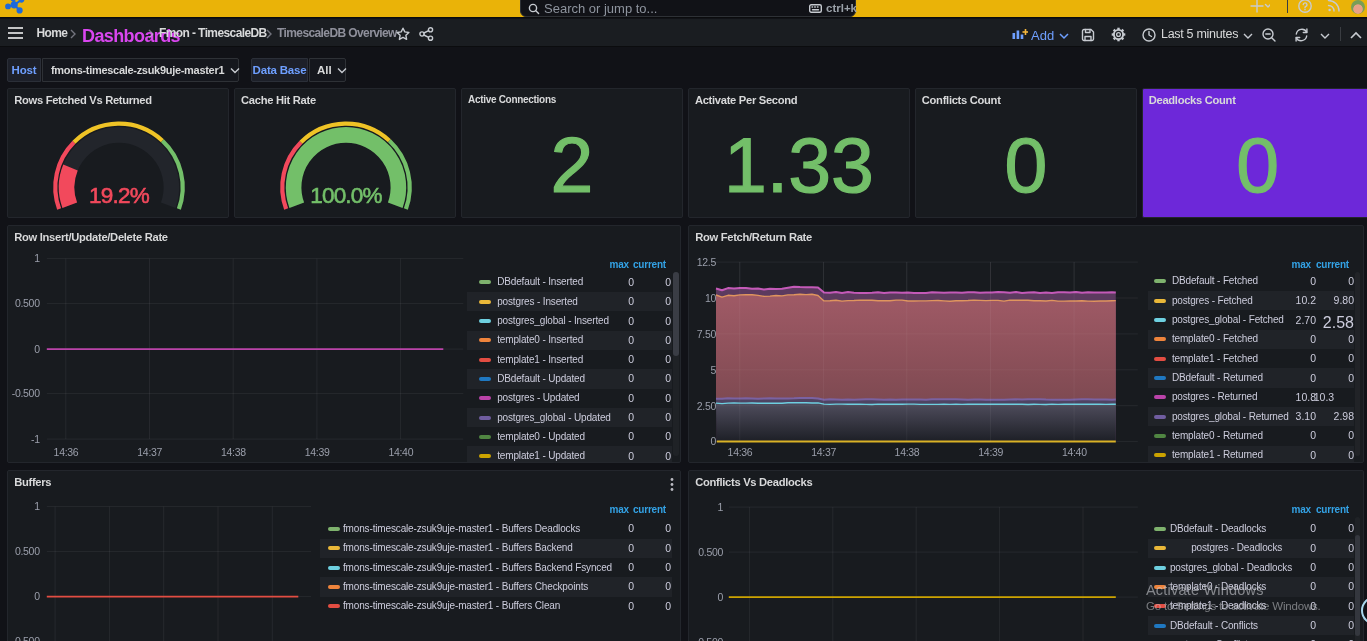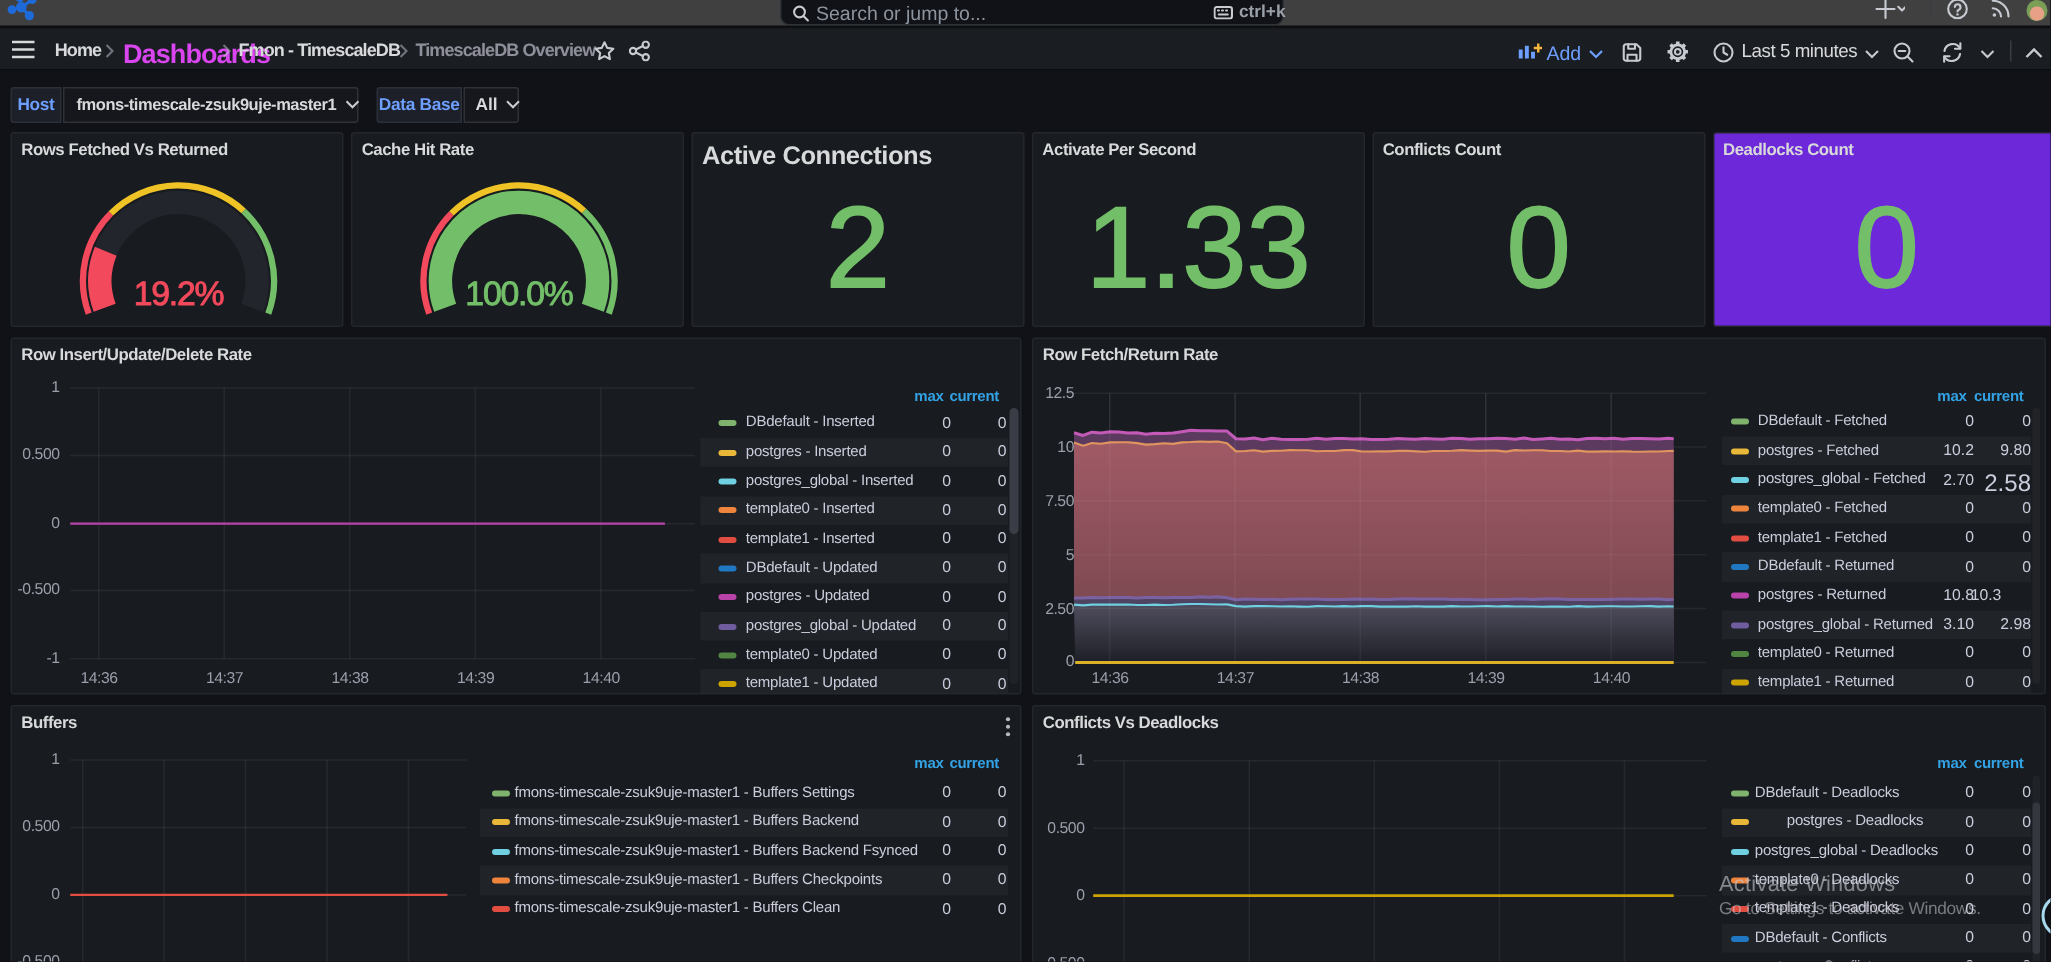--- a/index.html
+++ b/index.html
@@ -1,17 +1,17 @@
 <!DOCTYPE html>
 <html><head><meta charset="utf-8"><style>
 *{margin:0;padding:0;box-sizing:border-box}
 body{width:1367px;height:641px;background:#111217;font-family:"Liberation Sans",sans-serif;overflow:hidden;position:relative}
 .ic{stroke:#c7cbd1;fill:none;stroke-width:1.4;stroke-linecap:round;stroke-linejoin:round}
 </style></head><body>
-<div style="position:absolute;left:0;top:0;width:1367px;height:18px;background:#404040;border-bottom:1px solid #0b0c0e;overflow:hidden">
+<div style="position:absolute;left:0;top:0;width:1367px;height:18px;background:#eab308;border-bottom:1px solid #0b0c0e;overflow:hidden">
     <svg width="30" height="18" style="position:absolute;left:0;top:0">
 <g stroke="#1f6ad9" stroke-width="2" fill="#1f6ad9">
 <line x1="14.2" y1="4.8" x2="8" y2="6.4"></line>
         <line x1="14.2" y1="4.8" x2="13.2" y2="-1"></line>
         <line x1="14.2" y1="4.8" x2="21.3" y2="0"></line>
         <line x1="14.2" y1="4.8" x2="19.6" y2="10.4"></line>
 <circle cx="14.2" cy="4.8" r="2.6"></circle>
         <circle cx="8" cy="6.4" r="1.9"></circle>
         <circle cx="21.5" cy="-0.2" r="1.9"></circle>
         <circle cx="19.6" cy="10.4" r="2.1"></circle>
@@ -175,21 +175,21 @@
     <svg width="222.0" height="130" style="position:absolute;left:0;top:0">
       <path d="M 51.14 120.09 A 63.70 63.70 0 0 1 65.96 53.26" fill="none" stroke="#F2495C" stroke-width="4.2" stroke-linecap="butt"></path>
       <path d="M 65.96 53.26 A 63.70 63.70 0 0 1 154.44 51.71" fill="none" stroke="#EFC326" stroke-width="4.2" stroke-linecap="butt"></path>
       <path d="M 154.44 51.71 A 63.70 63.70 0 0 1 170.86 120.09" fill="none" stroke="#73BF69" stroke-width="4.2" stroke-linecap="butt"></path>
       <path d="M 61.76 116.22 A 52.40 52.40 0 1 1 160.24 116.22" fill="none" stroke="#22252b" stroke-width="15.6" stroke-linecap="butt"></path>
       <path d="M 61.76 116.22 A 52.40 52.40 0 1 1 160.24 116.22" fill="none" stroke="#73BF69" stroke-width="15.6" stroke-linecap="butt"></path>
       <text x="111.0" y="114.3" text-anchor="middle" font-size="22.5" font-weight="500" letter-spacing="-0.8" stroke="#73BF69" stroke-width="0.6" fill="#73BF69" font-family="Liberation Sans, sans-serif">100.0%</text>
     </svg>
   </div>
 <div style="position:absolute;left:461.0px;top:88.3px;width:222.0px;height:130px;background:#181b1f;border:1px solid #23262c;border-radius:2px;box-sizing:border-box;overflow:hidden">
-    <div style="position:absolute;left:6px;top:4.5px;font-size:17px;font-weight:600;letter-spacing:-0.3px;color:#d8d9da;white-space:nowrap">Active Connections</div>
+    <div style="position:absolute;left:6px;top:4.5px;font-size:10px;font-weight:600;letter-spacing:-0.3px;color:#d8d9da;white-space:nowrap">Active Connections</div>
     <div style="position:absolute;left:0;top:0;width:100%;height:100%;display:flex;align-items:center;justify-content:center;padding-top:25px;font-size:77px;font-weight:500;color:#73BF69;-webkit-text-stroke:1.2px #73BF69">2</div>
   </div>
 <div style="position:absolute;left:687.9000000000001px;top:88.3px;width:222.0px;height:130px;background:#181b1f;border:1px solid #23262c;border-radius:2px;box-sizing:border-box;overflow:hidden">
     <div style="position:absolute;left:6px;top:4.5px;font-size:11.2px;font-weight:600;letter-spacing:-0.3px;color:#d8d9da;white-space:nowrap">Activate Per Second</div>
     <div style="position:absolute;left:0;top:0;width:100%;height:100%;display:flex;align-items:center;justify-content:center;padding-top:25px;font-size:77px;font-weight:500;color:#73BF69;-webkit-text-stroke:1.2px #73BF69">1.33</div>
   </div>
 <div style="position:absolute;left:914.8000000000001px;top:88.3px;width:222.0px;height:130px;background:#181b1f;border:1px solid #23262c;border-radius:2px;box-sizing:border-box;overflow:hidden">
     <div style="position:absolute;left:6px;top:4.5px;font-size:11.2px;font-weight:600;letter-spacing:-0.3px;color:#d8d9da;white-space:nowrap">Conflicts Count</div>
     <div style="position:absolute;left:0;top:0;width:100%;height:100%;display:flex;align-items:center;justify-content:center;padding-top:25px;font-size:77px;font-weight:500;color:#73BF69;-webkit-text-stroke:1.2px #73BF69">0</div>
   </div>
@@ -388,21 +388,21 @@
       <line x1="264.3" y1="35.6" x2="264.3" y2="215.6" stroke="rgba(204,204,220,0.08)" stroke-width="1"></line>
       <line x1="38.8" y1="125.6" x2="290.3" y2="125.6" stroke="#E24D42" stroke-width="1.6"></line>
     </svg>
     <div style="position:absolute;left:-28.5px;top:29.1px;width:60px;text-align:right;font-size:10.5px;letter-spacing:-0.3px;color:#9b9fab">1</div>
     <div style="position:absolute;left:-28.5px;top:74.1px;width:60px;text-align:right;font-size:10.5px;letter-spacing:-0.3px;color:#9b9fab">0.500</div>
     <div style="position:absolute;left:-28.5px;top:119.1px;width:60px;text-align:right;font-size:10.5px;letter-spacing:-0.3px;color:#9b9fab">0</div>
     <div style="position:absolute;left:-28.5px;top:164.1px;width:60px;text-align:right;font-size:10.5px;letter-spacing:-0.3px;color:#9b9fab">-0.500</div>
     <div style="position:absolute;left:560.8px;top:33.1px;width:60px;text-align:right;color:#33a2e5;font-size:10px;letter-spacing:-0.2px;font-weight:700">max</div>
     <div style="position:absolute;left:597.8px;top:33.1px;width:60px;text-align:right;color:#33a2e5;font-size:10px;letter-spacing:-0.2px;font-weight:700">current</div>
     <div style="position:absolute;left:320.3px;top:55.6px;width:12px;height:4px;border-radius:2px;background:#7EB26D"></div>
-    <div style="position:absolute;left:334.8px;top:51.6px;font-size:10px;letter-spacing:-0.15px;color:#ccccdc;white-space:nowrap">fmons-timescale-zsuk9uje-master1 - Buffers Settings</div>
+    <div style="position:absolute;left:334.8px;top:51.6px;font-size:10px;letter-spacing:-0.15px;color:#ccccdc;white-space:nowrap">fmons-timescale-zsuk9uje-master1 - Buffers Deadlocks</div>
     <div style="position:absolute;left:565.8px;top:51.1px;width:60px;text-align:right;font-size:10.5px;color:#ccccdc">0</div>
     <div style="position:absolute;left:602.8px;top:51.1px;width:60px;text-align:right;font-size:10.5px;color:#ccccdc">0</div>
     <div style="position:absolute;left:312px;top:67.3px;width:351.5px;height:19.3px;background:rgba(204,204,220,0.05)"></div>
     <div style="position:absolute;left:320.3px;top:75.0px;width:12px;height:4px;border-radius:2px;background:#EAB839"></div>
     <div style="position:absolute;left:334.8px;top:71.0px;font-size:10px;letter-spacing:-0.15px;color:#ccccdc;white-space:nowrap">fmons-timescale-zsuk9uje-master1 - Buffers Backend</div>
     <div style="position:absolute;left:565.8px;top:70.5px;width:60px;text-align:right;font-size:10.5px;color:#ccccdc">0</div>
     <div style="position:absolute;left:602.8px;top:70.5px;width:60px;text-align:right;font-size:10.5px;color:#ccccdc">0</div>
     <div style="position:absolute;left:320.3px;top:94.2px;width:12px;height:4px;border-radius:2px;background:#6ED0E0"></div>
     <div style="position:absolute;left:334.8px;top:90.2px;font-size:10px;letter-spacing:-0.15px;color:#ccccdc;white-space:nowrap">fmons-timescale-zsuk9uje-master1 - Buffers Backend Fsynced</div>
     <div style="position:absolute;left:565.8px;top:89.8px;width:60px;text-align:right;font-size:10.5px;color:#ccccdc">0</div>

